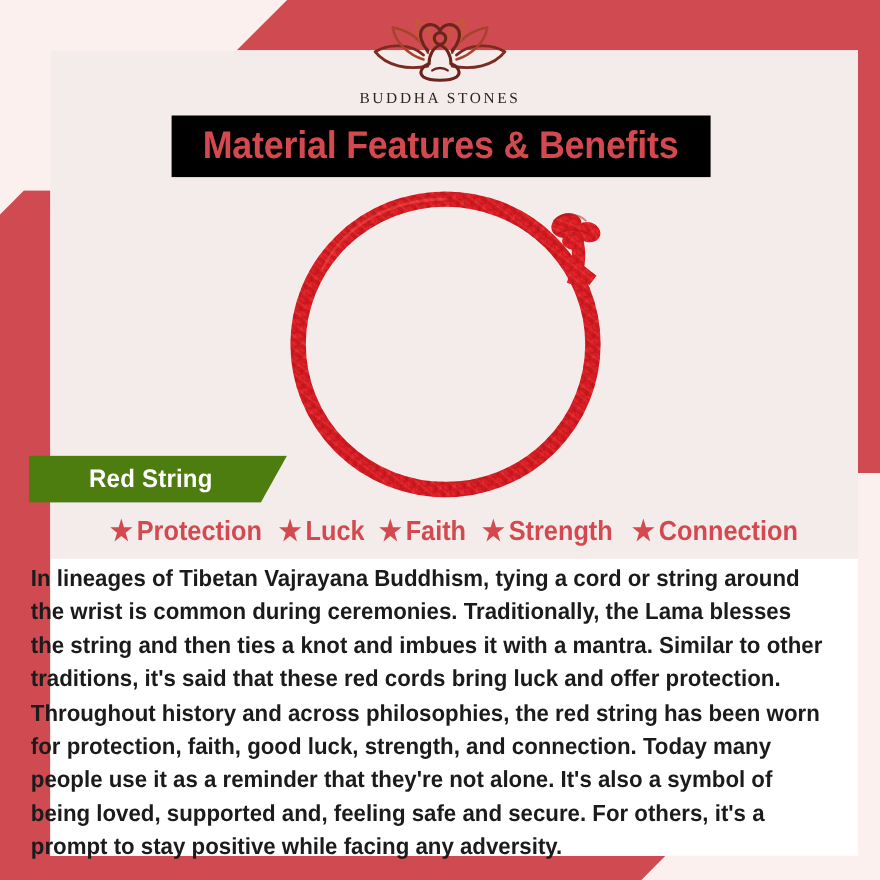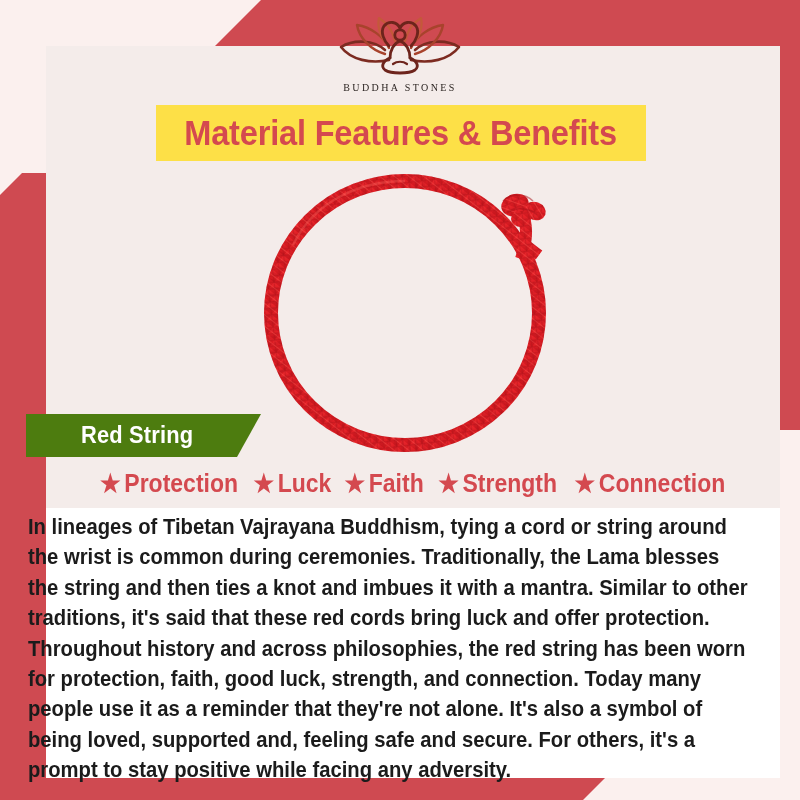--- a/index.html
+++ b/index.html
@@ -50,32 +50,32 @@
   
   #header {
     position:absolute; top:0; left:0; width:800px; height:105px;
     display:flex; flex-direction:column;
     align-items:center; justify-content:flex-start;
     z-index:6;
   }
   #brand-logo { margin-top:14px; }
   #brand-name {
     margin-top:2px;
-    font-size:10px;
+    font-size:14px;
     letter-spacing:2.4px;
     color:#2b2421;
     font-family:"Liberation Serif", serif;
     font-weight:400;
   }
 
   
   #title-banner {
     position:absolute; top:105px; left:156px;
     width:490px; height:56px;
-    background:#fde047;
+    background:#000000;
     display:flex; align-items:center; justify-content:center;
     z-index:7;
   }
   #title-text {
     color:#d4494f;
     font-size:35px;
     font-weight:bold;
     font-family:"Liberation Sans Narrow","Liberation Sans", sans-serif;
     transform:scaleX(0.93);
     white-space:nowrap;

